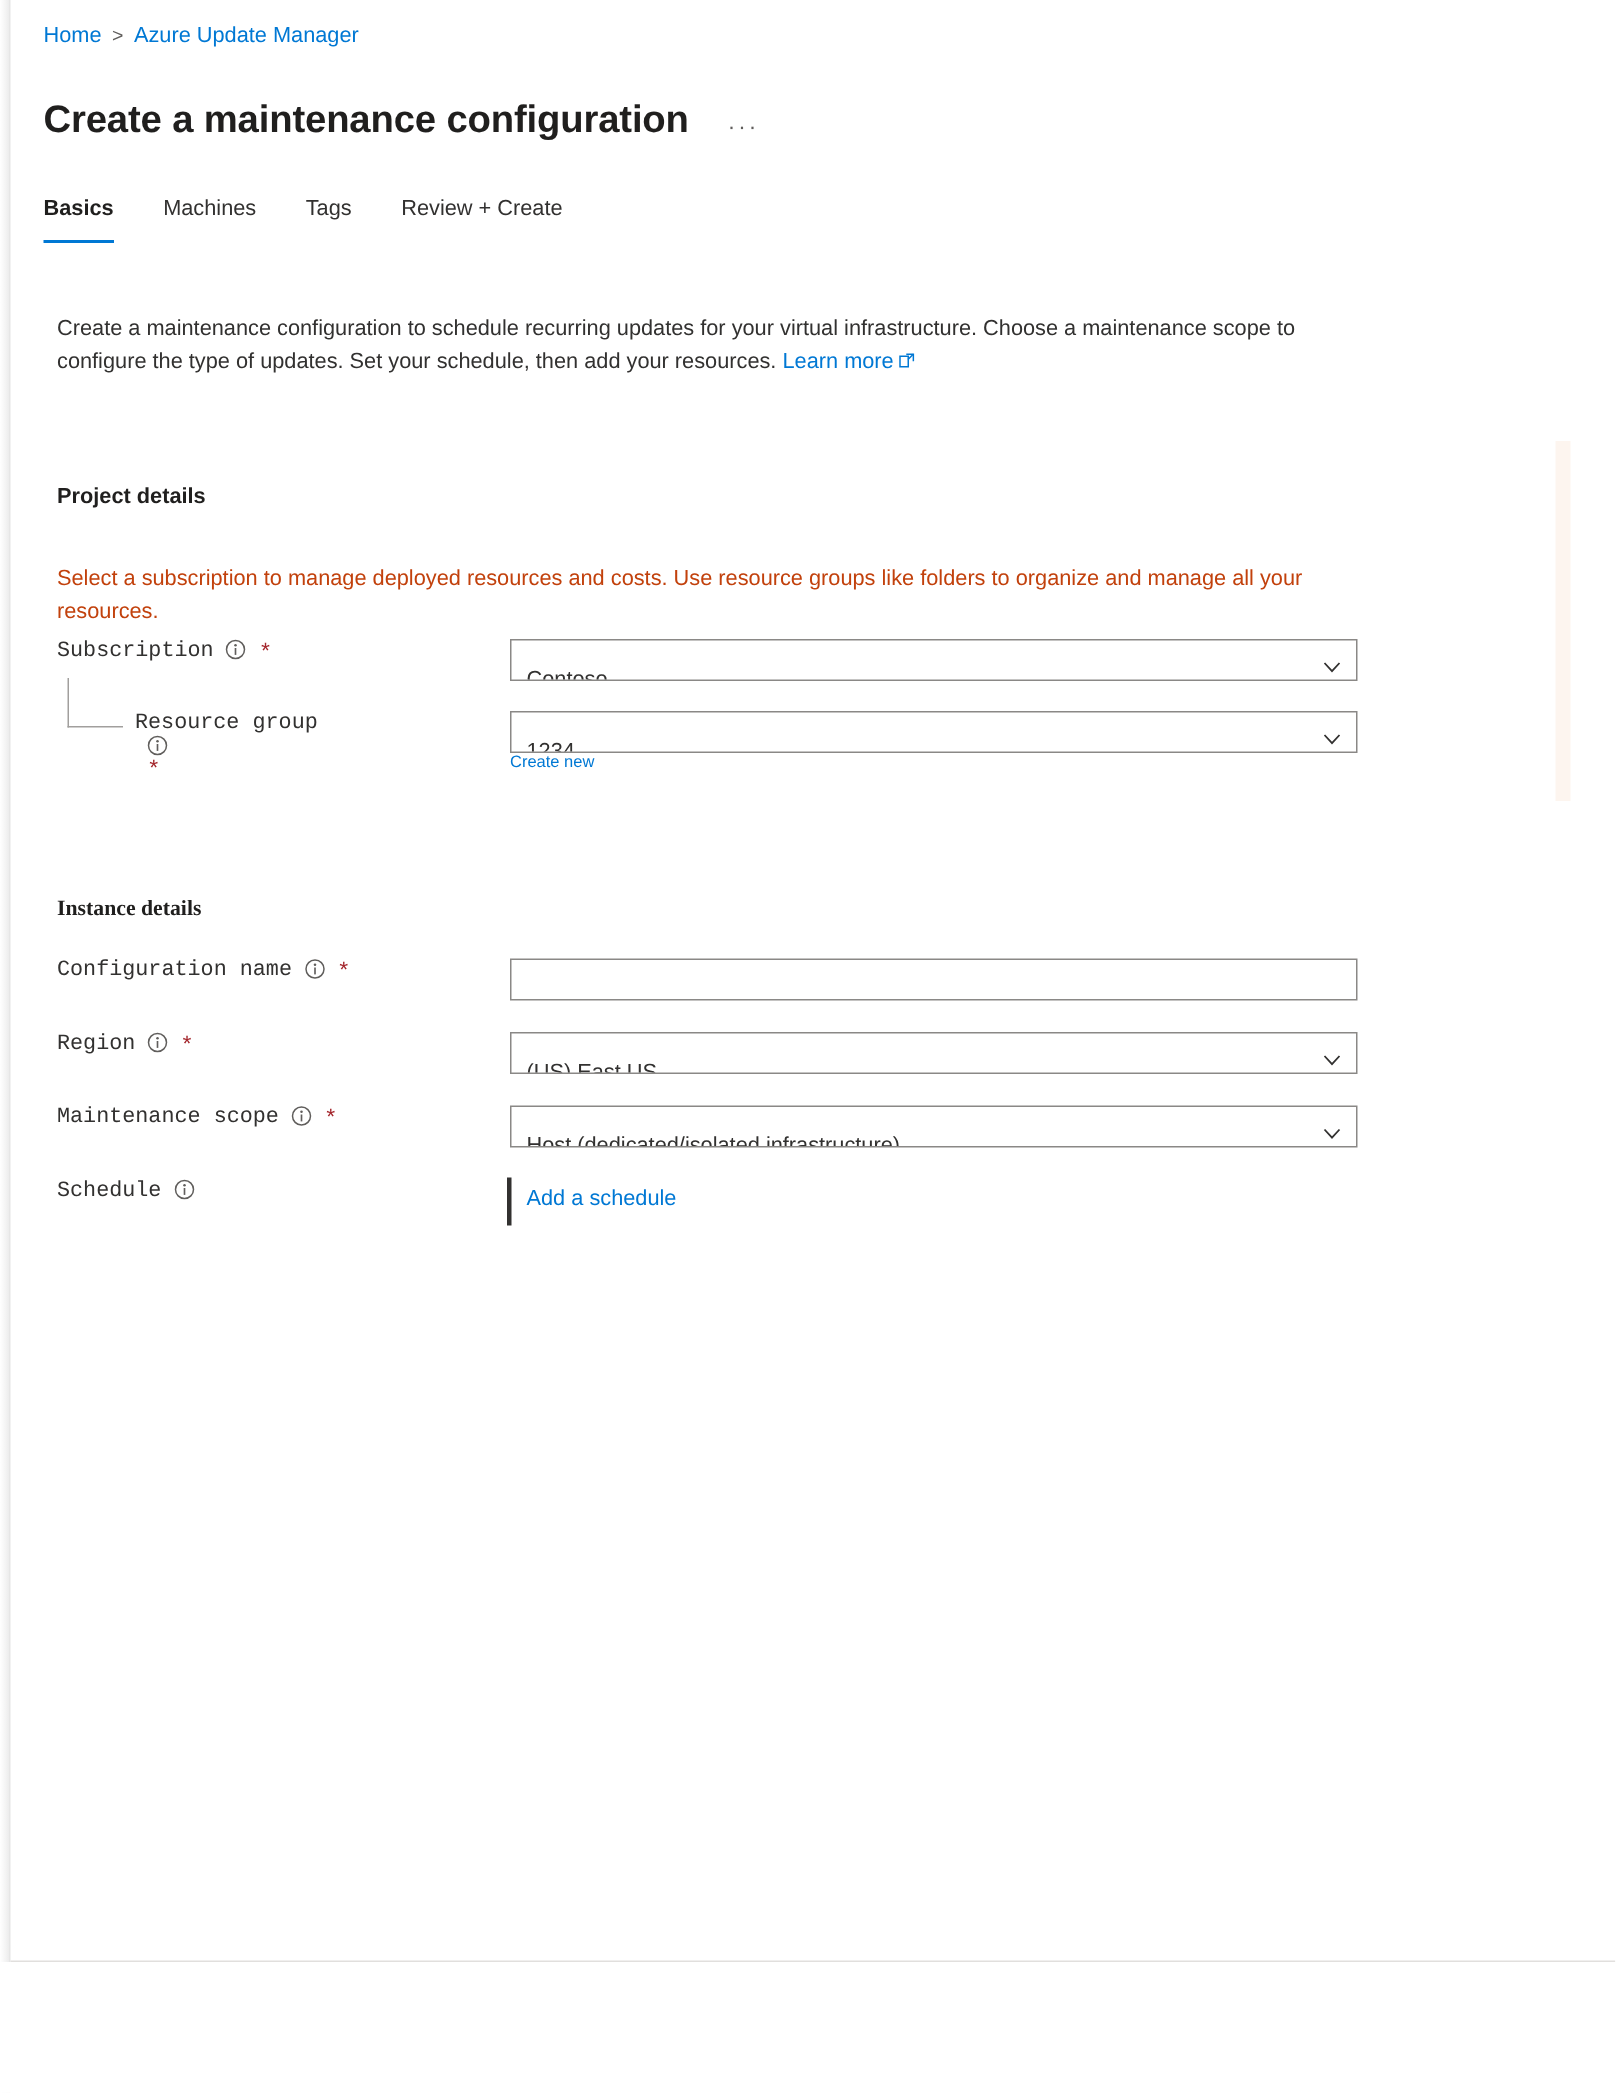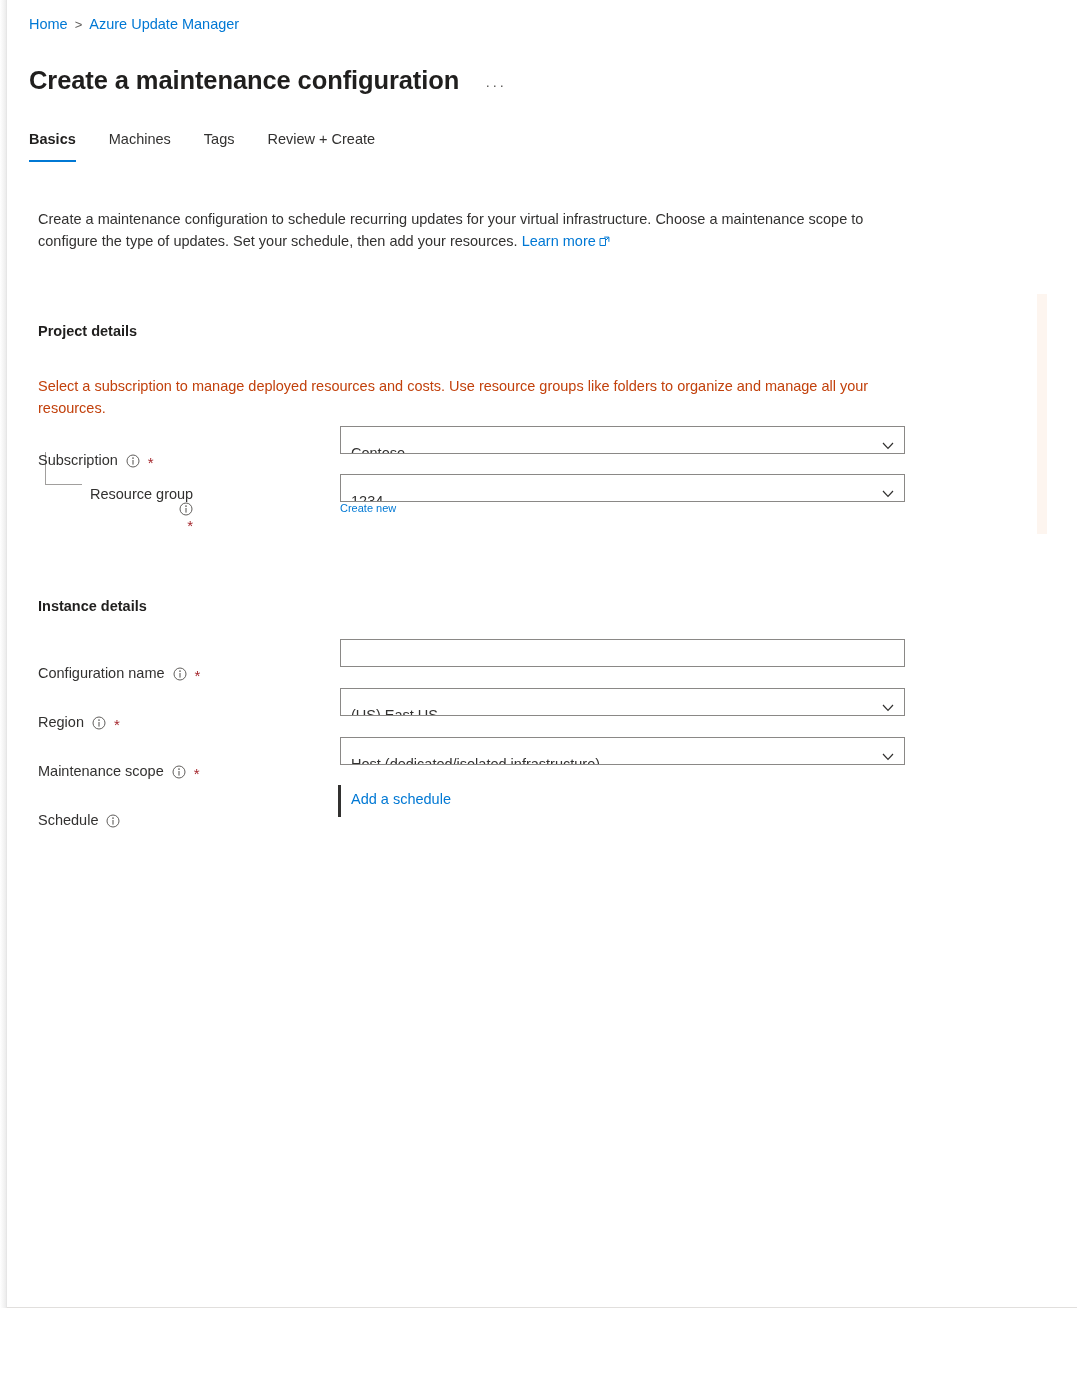--- a/index.html
+++ b/index.html
@@ -148,21 +148,21 @@
 
   
   .section-title {
     position: absolute;
     left: 38px;
     font-size: 14.5px;
     font-weight: bold;
     color: #201f1e;
   }
   #project-details-title { top: 311px; }
-  #instance-details-title { top: 586px; }
+  #instance-details-title { top: 586px; font-family: Liberation Serif, serif; }
 
   #project-desc {
     position: absolute;
     left: 38px;
     top: 360px;
     width: 860px;
     font-size: 14.5px;
     line-height: 22px;
     color: #c2410c;
   }
@@ -170,27 +170,28 @@
   
   .form-row {
     position: absolute;
     left: 38px;
     width: 900px;
     height: 30px;
   }
   .field-label {
     position: absolute;
     left: 0;
-    top: 12px;
+    top: 0;
     display: flex;
-    align-items: flex-end;
+    align-items: flex-start;
     font-size: 14.5px;
     color: #323130;
     height: 30px;
     white-space: nowrap;
+    font-family: Liberation Mono, monospace;
   }
   .field-label.indented { left: 52px; flex-direction: column; }
 
   .info-icon {
     display: inline-flex;
     align-items: center;
     justify-content: center;
     margin-left: 8px;
     cursor: pointer;
   }

